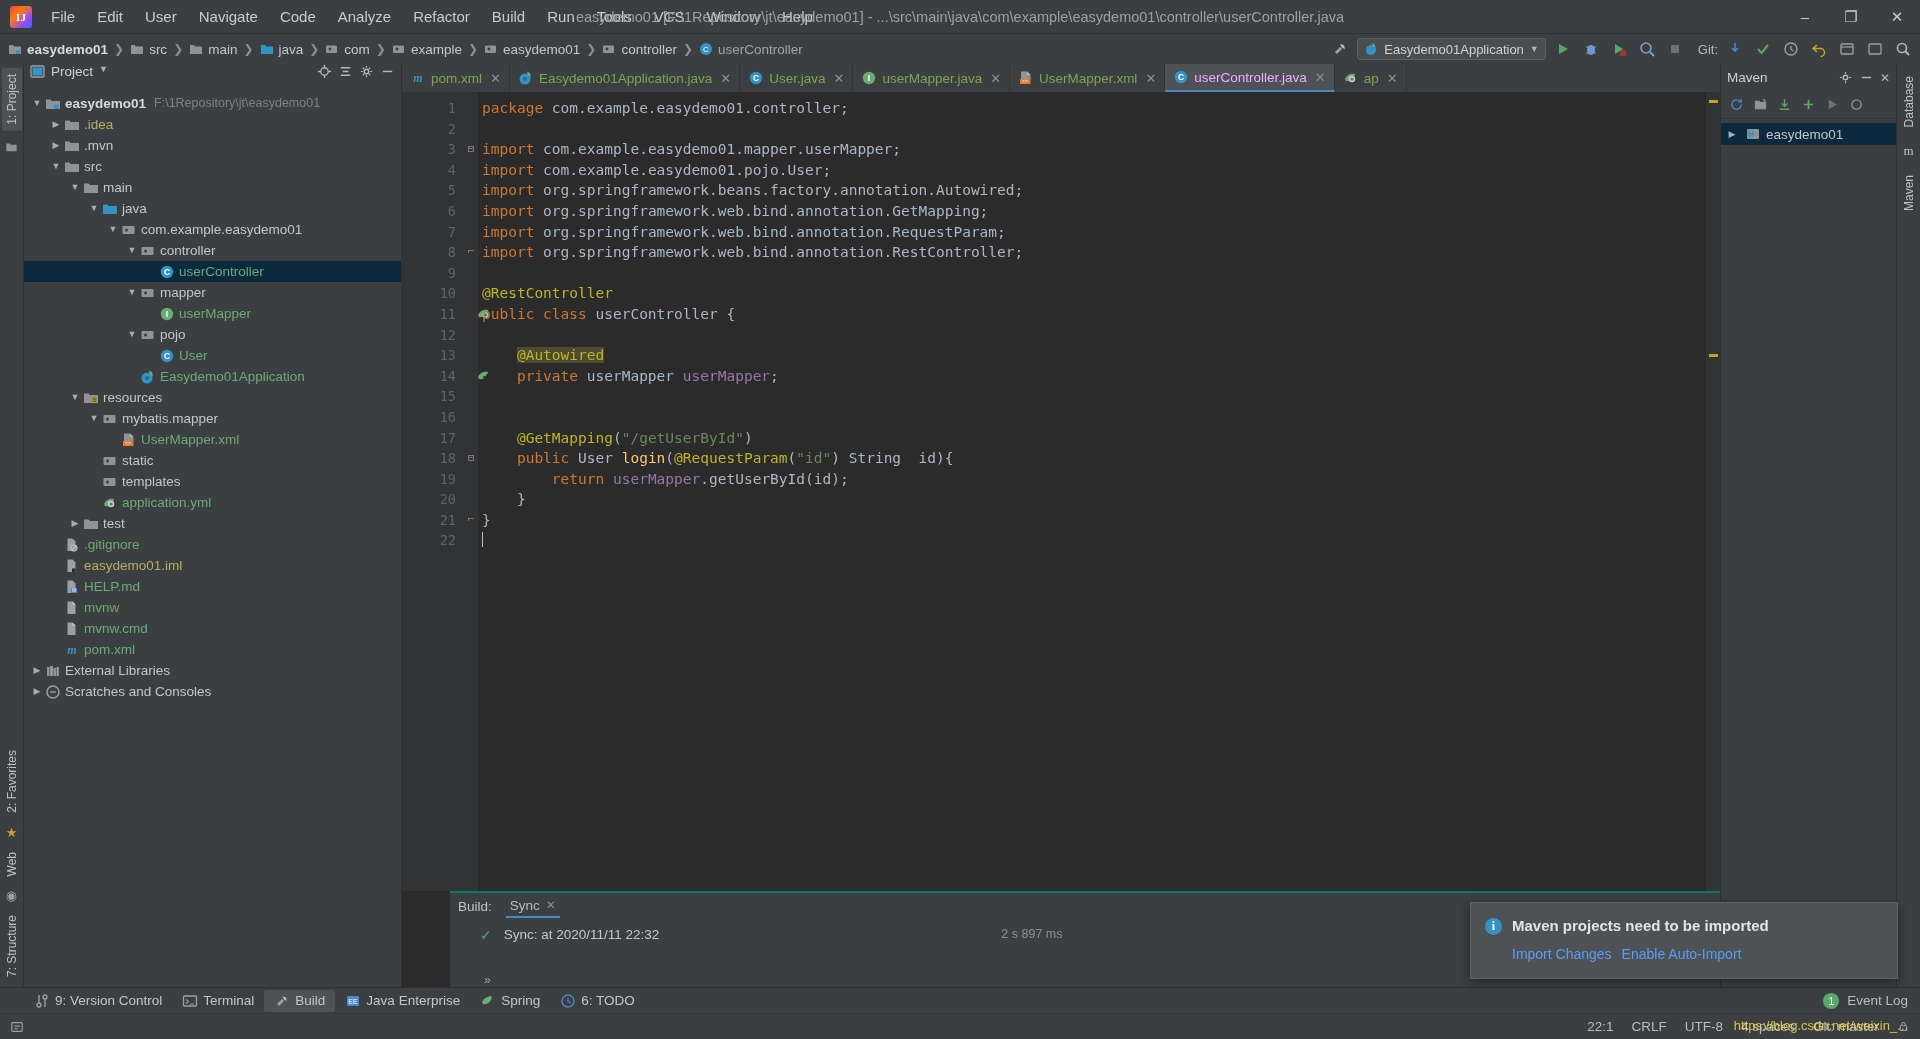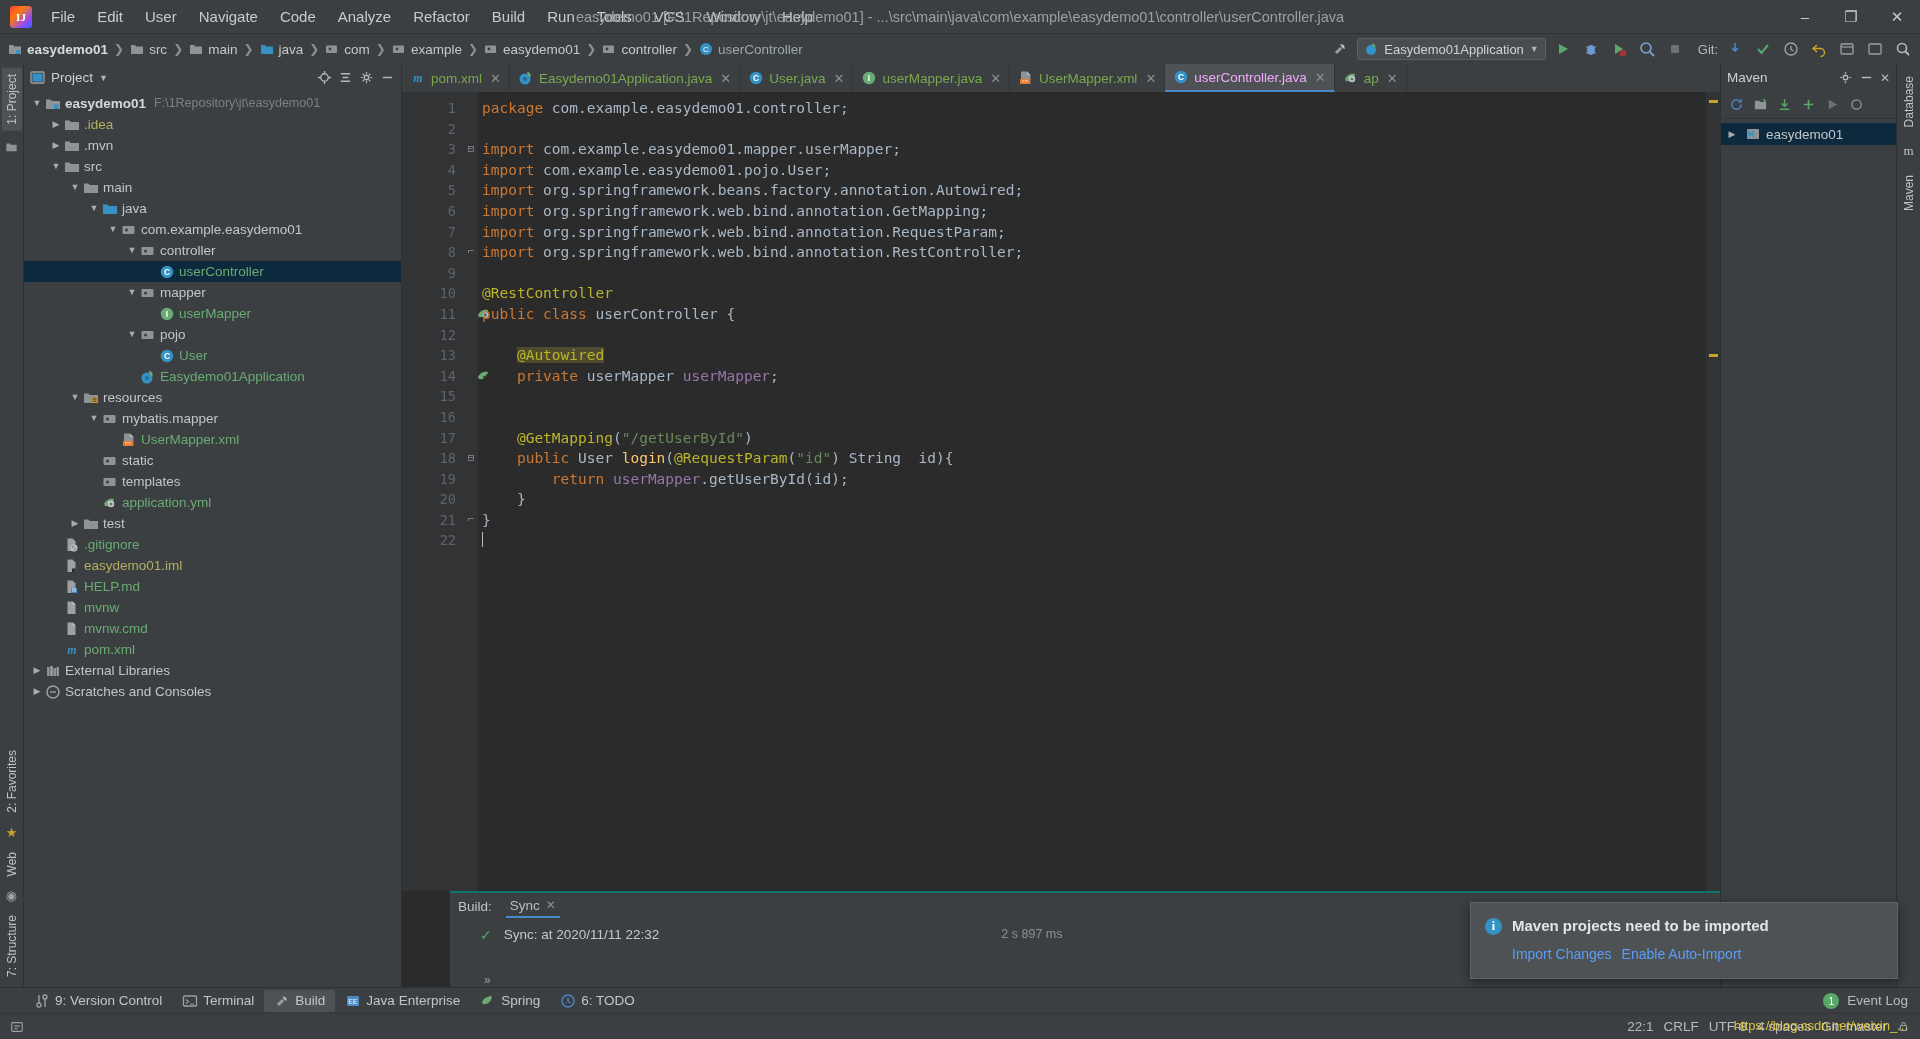--- a/index.html
+++ b/index.html
@@ -76,21 +76,21 @@
     width: 24px; background: #3c3f41; display: flex; flex-direction: column;
     align-items: center; padding: 6px 0; gap: 10px; border-left: 1px solid #2f3234; flex: 0 0 24px;
   }
 
   
   .project-panel {
     width: 378px; flex: 0 0 378px; background: #3c3f41; display: flex; flex-direction: column;
     border-right: 1px solid #2f3234; min-height: 0;
   }
   .panel-head {
-    height: 27px; display: flex; align-items: center; padding: 0 6px; gap: 6px; flex: 0 0 27px;
+    height: 27px; display: flex; align-items: flex-start; padding: 0 6px; gap: 6px; flex: 0 0 27px;
   }
   .panel-title { font-size: 13.5px; color: #cdd0d2; }
   .panel-head .spacer { margin-left: auto; }
   .tree { flex: 1 1 auto; overflow: hidden; padding-top: 2px; font-size: 13.5px; }
   .trow {
     display: flex; align-items: center; height: 21px; padding-right: 6px; white-space: nowrap;
     line-height: 21px;
   }
   .trow.sel { background: #0d293e; }
   .twist { width: 14px; text-align: center; color: #a9acae; font-size: 9px; flex: 0 0 14px; }
@@ -162,21 +162,21 @@
   }
   .sb-tab { display: flex; align-items: center; gap: 5px; padding: 3px 10px; color: #c3c6c8; }
   .sb-tab.active { background: #4e5254; border-radius: 2px; }
   .sb-right { margin-left: auto; display: flex; align-items: center; gap: 8px; padding-right: 12px; }
 
   .statusbar {
     height: 26px; flex: 0 0 26px; background: #3c3f41; display: flex; align-items: center;
     padding: 0 10px; font-size: 13.5px; color: #b9bcbe; gap: 10px; border-top: 1px solid #343739;
   }
   .sb-msg { color: #bfc2c4; }
-  .sb-items { margin-left: auto; display: flex; align-items: center; gap: 10px; color: #b9bcbe; }
+  .sb-items { margin-left: auto; display: flex; align-items: center; gap: 18px; color: #b9bcbe; }
 
   
   .maven-panel {
     width: 176px; flex: 0 0 176px; background: #3c3f41; display: flex; flex-direction: column;
     border-left: 1px solid #2f3234;
   }
   .maven-head { height: 27px; display: flex; align-items: center; padding: 0 6px; font-size: 13.5px; }
   .maven-toolbar {
     height: 28px; display: flex; align-items: center; gap: 2px; padding: 0 4px;
     border-bottom: 1px solid #323537;

